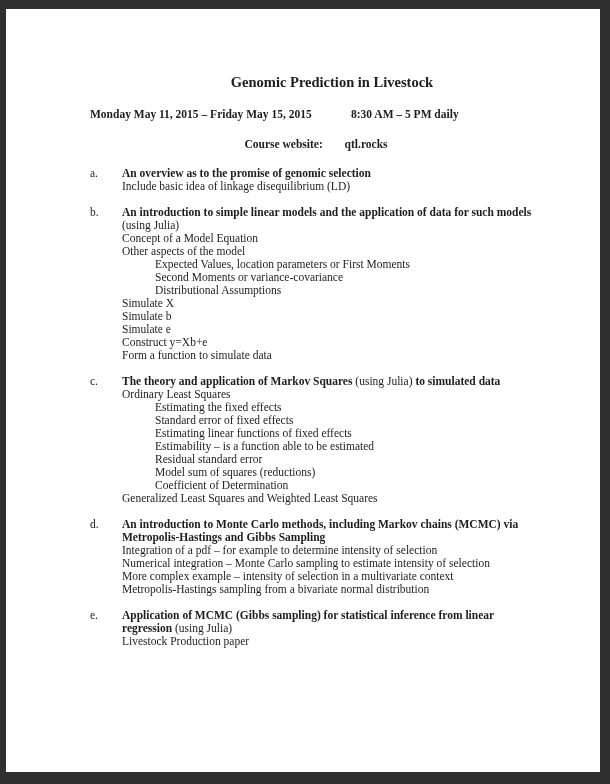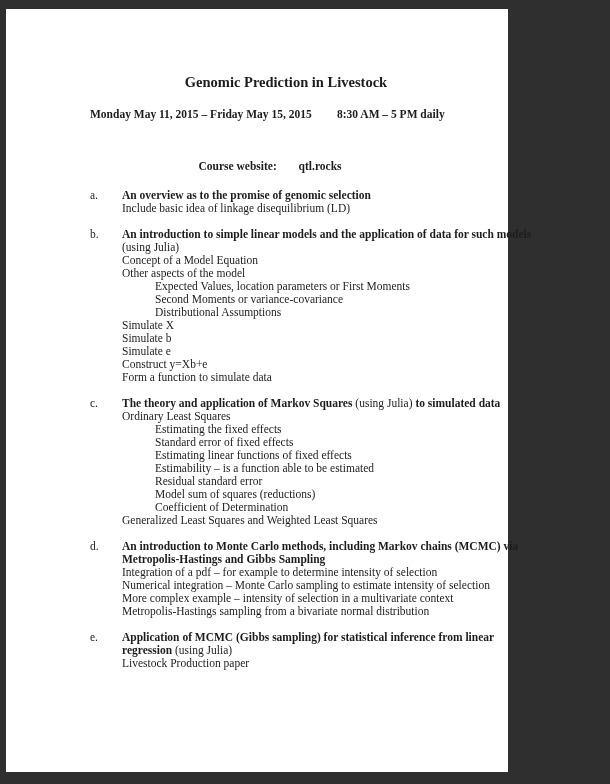--- a/index.html
+++ b/index.html
@@ -11,21 +11,21 @@
     height: 784px;
     position: relative;
     background: #2f2f2f;
     overflow: hidden;
     font-family: "Liberation Serif", "DejaVu Serif", serif;
   }
   .page {
     position: absolute;
     left: 6px;
     top: 9px;
-    width: 502px;
+    width: 594px;
     height: 763px;
     background: #ffffff;
     box-sizing: border-box;
     padding: 0 26px 0 84px;
     color: #1d1d1d;
     font-size: 11.5px;
     line-height: 13px;
   }
   .b { font-weight: bold; }
   .r { font-weight: normal; }
@@ -39,25 +39,25 @@
   }
   .date-row {
     margin-top: 17px;
     position: relative;
     font-weight: bold;
     white-space: nowrap;
     height: 13px;
   }
   .daily-hours {
     position: absolute;
-    left: 247px;
+    left: 261px;
     top: 0;
   }
   .course-row {
-    margin-top: 39px;
+    margin-top: 17px;
     text-align: center;
     padding-right: 32px;
     font-weight: bold;
     white-space: nowrap;
   }
   .course-value { margin-left: 19px; }
   .preamble {
     margin-top: 9px;
     font-weight: bold;
     white-space: nowrap;

